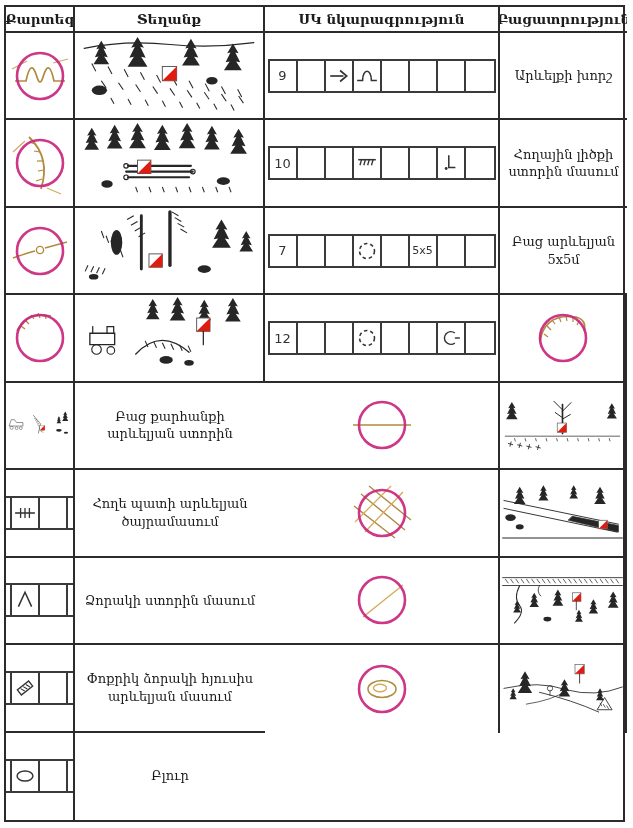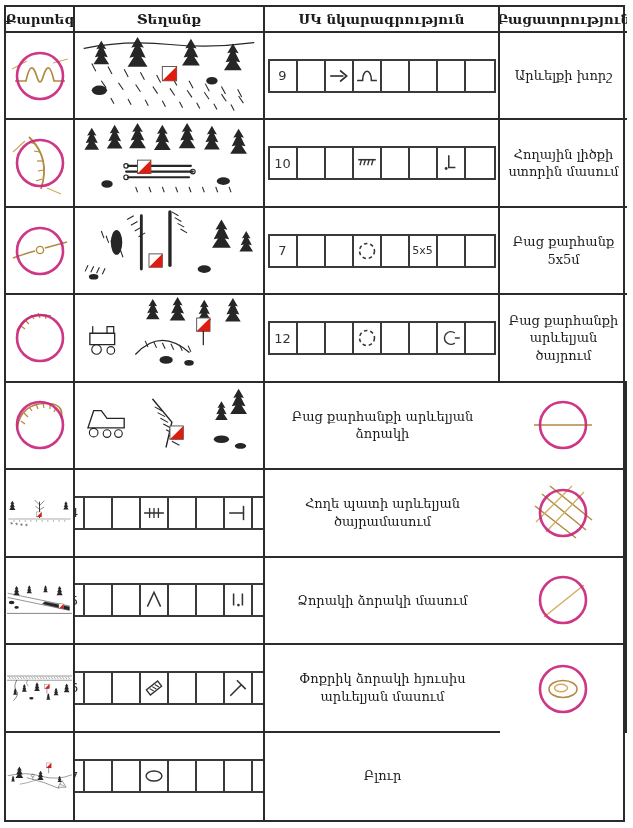--- a/index.html
+++ b/index.html
@@ -246,21 +246,21 @@
         </div>
         <div class="scell"></div>
         <div class="scell">
           <span class="dim">5x5</span>
         </div>
         <div class="scell"></div>
         <div class="scell"></div>
       </div>
     </div>
     <div class="cell c-expl last-col">
-      <span>Բաց քարհանք 5x5մ</span>
+      <span>Բաց արևելյան 5x5մ</span>
     </div>
     <div class="cell c-map">
       <svg width="62" height="70" viewBox="0 0 62 70">
         <path d="M8,28 Q18,8 42,13" stroke="#b08a3e" stroke-width="1.7" fill="none"></path>
         <path d="M12,23 l4,3" stroke="#b08a3e" stroke-width="1.2" fill="none"></path>
         <path d="M16,17 l4,4" stroke="#b08a3e" stroke-width="1.2" fill="none"></path>
         <path d="M22,12 l3,4" stroke="#b08a3e" stroke-width="1.2" fill="none"></path>
         <path d="M29,10 l2,5" stroke="#b08a3e" stroke-width="1.2" fill="none"></path>
         <path d="M36,11 l1,5" stroke="#b08a3e" stroke-width="1.2" fill="none"></path>
         <circle cx="31" cy="35" r="23" stroke="#c9267c" stroke-width="2.6" fill="none" opacity="0.92"></circle>
@@ -309,23 +309,20 @@
         <div class="scell"></div>
         <div class="scell">
           <svg width="22" height="22" viewBox="0 0 20 20">
             <path d="M13.5,5.5 A5.8,5.8 0 1 0 13.5,14.5" stroke="#333" stroke-width="1.3" fill="none"></path>
             <path d="M13.5,10 H18" stroke="#333" stroke-width="1.3" fill="none"></path>
           </svg>
         </div>
         <div class="scell"></div>
       </div>
     </div>
-    <div class="cell c-expl last-col">
-      <span>Բաց քարհանքի արևելյան ծայրում</span>
-    </div>
     <div class="cell c-map">
       <svg width="62" height="70" viewBox="0 0 62 70">
         <path d="M8,38 Q13,10 44,14 Q55,17 52,28" stroke="#b08a3e" stroke-width="1.7" fill="none"></path>
         <path d="M12,31 l4,3" stroke="#b08a3e" stroke-width="1.2" fill="none"></path>
         <path d="M15,23 l4,4" stroke="#b08a3e" stroke-width="1.2" fill="none"></path>
         <path d="M20,17 l3,4" stroke="#b08a3e" stroke-width="1.2" fill="none"></path>
         <path d="M27,14 l2,5" stroke="#b08a3e" stroke-width="1.2" fill="none"></path>
         <path d="M34,13 l1,5" stroke="#b08a3e" stroke-width="1.2" fill="none"></path>
         <path d="M41,14 l0,5" stroke="#b08a3e" stroke-width="1.2" fill="none"></path>
         <path d="M47,18 l-2,4" stroke="#b08a3e" stroke-width="1.2" fill="none"></path>
@@ -350,21 +347,21 @@
           <rect x="0" y="0" width="14" height="14" fill="#fff" stroke="#555" stroke-width="1"></rect>
           <polygon points="0,14 14,14 14,0" fill="#dd1d10"></polygon>
         </g>
         <path d="M0,0 L-7,12 L-3,11 L-9,23 L-4,22 L-11,33 L11,33 L4,22 L9,23 L3,11 L7,12 Z" transform="translate(168,5) scale(0.8)" fill="#262626"></path>
         <path d="M0,0 L-7,12 L-3,11 L-9,23 L-4,22 L-11,33 L11,33 L4,22 L9,23 L3,11 L7,12 Z" transform="translate(150,18) scale(0.6)" fill="#262626"></path>
         <ellipse cx="150" cy="58" rx="8" ry="4" fill="#262626"></ellipse>
         <ellipse cx="170" cy="65" rx="6" ry="3" fill="#262626"></ellipse>
       </svg>
     </div>
     <div class="cell c-expl last-col">
-      <span>Բաց քարհանքի արևելյան ձորակի</span>
+      <span>Բաց քարհանքի արևելյան ստորին</span>
     </div>
     <div class="cell c-map">
       <svg width="62" height="70" viewBox="0 0 62 70">
         <path d="M2,35 H60" stroke="#b08a3e" stroke-width="1.7" fill="none"></path>
         <circle cx="31" cy="35" r="23" stroke="#c9267c" stroke-width="2.6" fill="none" opacity="0.92"></circle>
       </svg>
     </div>
     <div class="cell c-terrain">
       <svg width="186" height="82" viewBox="0 0 190 86">
         <path d="M95,12 V56" stroke="#262626" stroke-width="2.5" fill="none" stroke-linecap="round"></path>
@@ -463,21 +460,21 @@
         <div class="scell">
           <svg width="22" height="22" viewBox="0 0 20 20">
             <path d="M6,4 V15 M14,4 V15" stroke="#333" stroke-width="1.4" fill="none"></path>
             <circle cx="10.4" cy="14.6" r="1.2" fill="#333"></circle>
           </svg>
         </div>
         <div class="scell"></div>
       </div>
     </div>
     <div class="cell c-expl last-col">
-      <span>Ձորակի ձորակի մասում</span>
+      <span>Ձորակի ստորին մասում</span>
     </div>
     <div class="cell c-map">
       <svg width="62" height="70" viewBox="0 0 62 70">
         <path d="M12,52 L52,20" stroke="#d4ab5e" stroke-width="1.5" fill="none"></path>
         <circle cx="31" cy="35" r="23" stroke="#c9267c" stroke-width="2.6" fill="none" opacity="0.92"></circle>
       </svg>
     </div>
     <div class="cell c-terrain">
       <svg width="186" height="82" viewBox="0 0 190 86">
         <path d="M4,9 H186 M4,21 H186" stroke="#262626" stroke-width="1.3" fill="none" stroke-linecap="round"></path>

